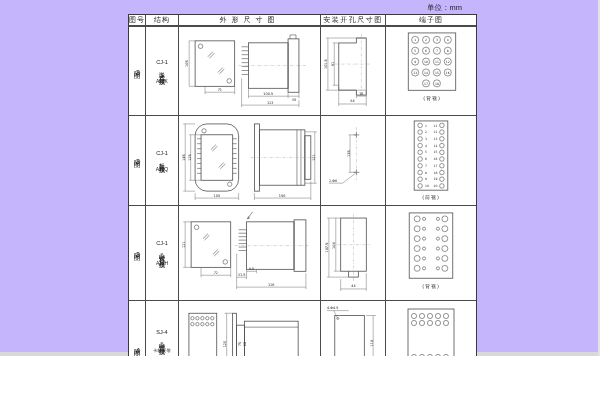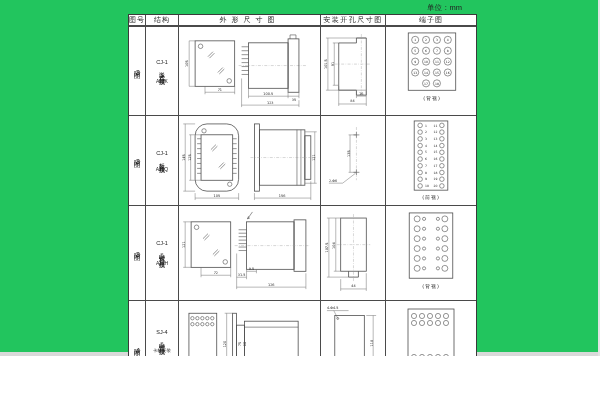--- a/index.html
+++ b/index.html
@@ -1,16 +1,16 @@
 <!DOCTYPE html>
 <html><head>
 <meta charset="utf-8">
 <style>
   html,body{margin:0;padding:0;background:#fff;}
-  .page{position:relative;width:600px;height:356px;background:#22c55e;overflow:hidden;
+  .page{position:relative;width:600px;height:356px;background:#c4b5fd;overflow:hidden;
         font-family:"Liberation Sans","DejaVu Sans",sans-serif;color:#1a1a1a;
         box-shadow:inset -2px 0 0 #e3e3e3, inset 0 -4px 0 #d9d9d9;}
   .unit{position:absolute;left:360px;top:3px;width:102px;text-align:right;font-size:7.5px;color:#222;}
   .tbl{position:absolute;left:128px;top:14px;width:347px;height:382px;
        display:grid;grid-template-columns:17px 33px 142px 65px 90px;
        grid-template-rows:12px 89px 90px 95px 96px;
        border:1px solid #3a3a3a;background:#fff;}
   .c{border-right:1px solid #4a4a4a;border-bottom:1px solid #4a4a4a;overflow:hidden;
      display:flex;align-items:center;justify-content:center;position:relative;}
   .c.lc{border-right:none;}

